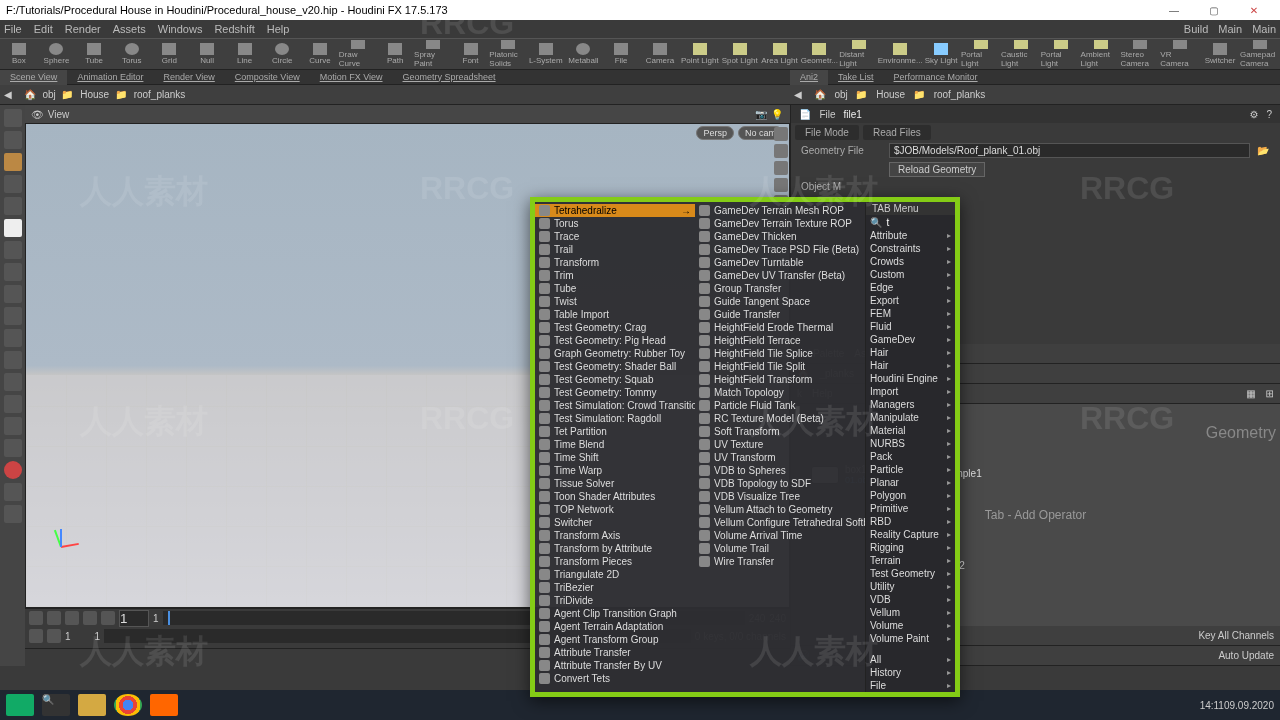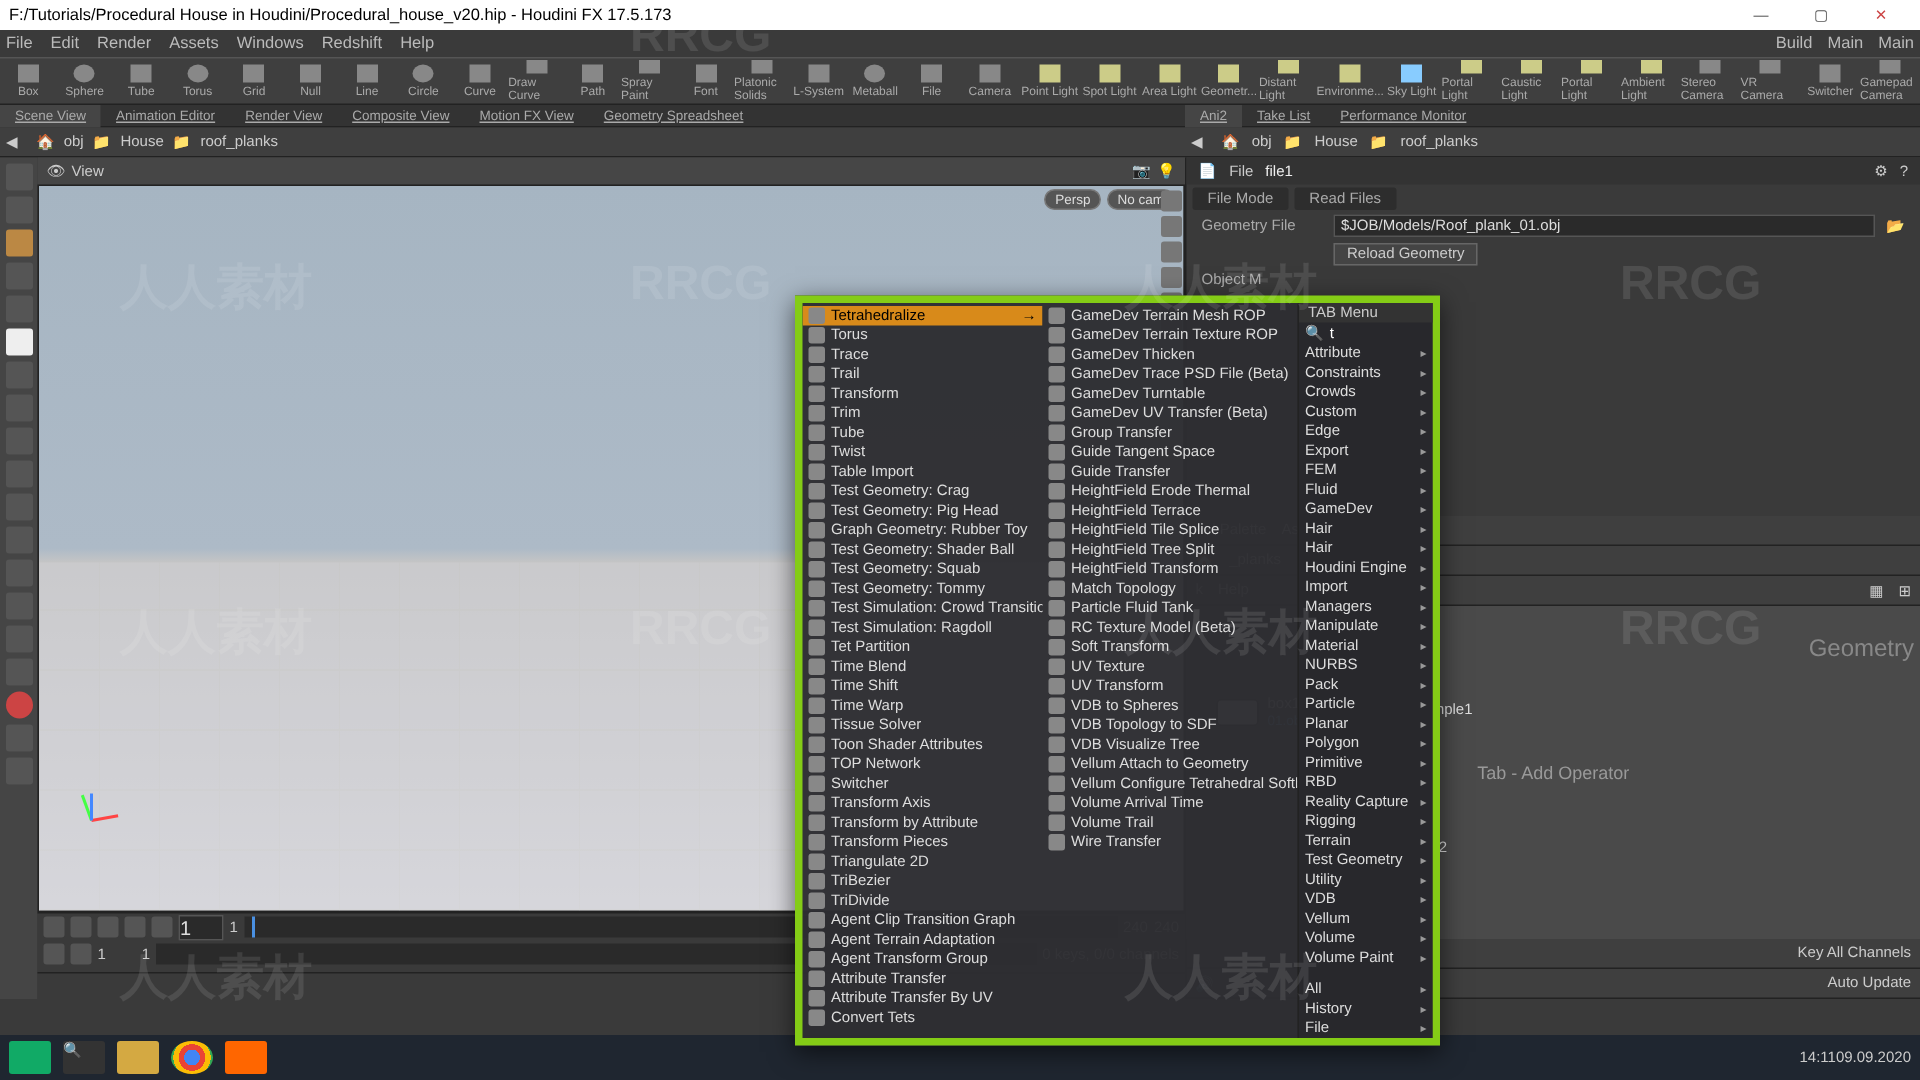--- a/index.html
+++ b/index.html
@@ -622,21 +622,21 @@
       <div class="row">
         <span class="ci"></span>
         <span>HeightField Terrace</span>
       </div>
       <div class="row">
         <span class="ci"></span>
         <span>HeightField Tile Splice</span>
       </div>
       <div class="row">
         <span class="ci"></span>
-        <span>HeightField Tree Split</span>
+        <span>HeightField Tile Split</span>
       </div>
       <div class="row">
         <span class="ci"></span>
         <span>HeightField Transform</span>
       </div>
       <div class="row">
         <span class="ci"></span>
         <span>Match Topology</span>
       </div>
       <div class="row">

